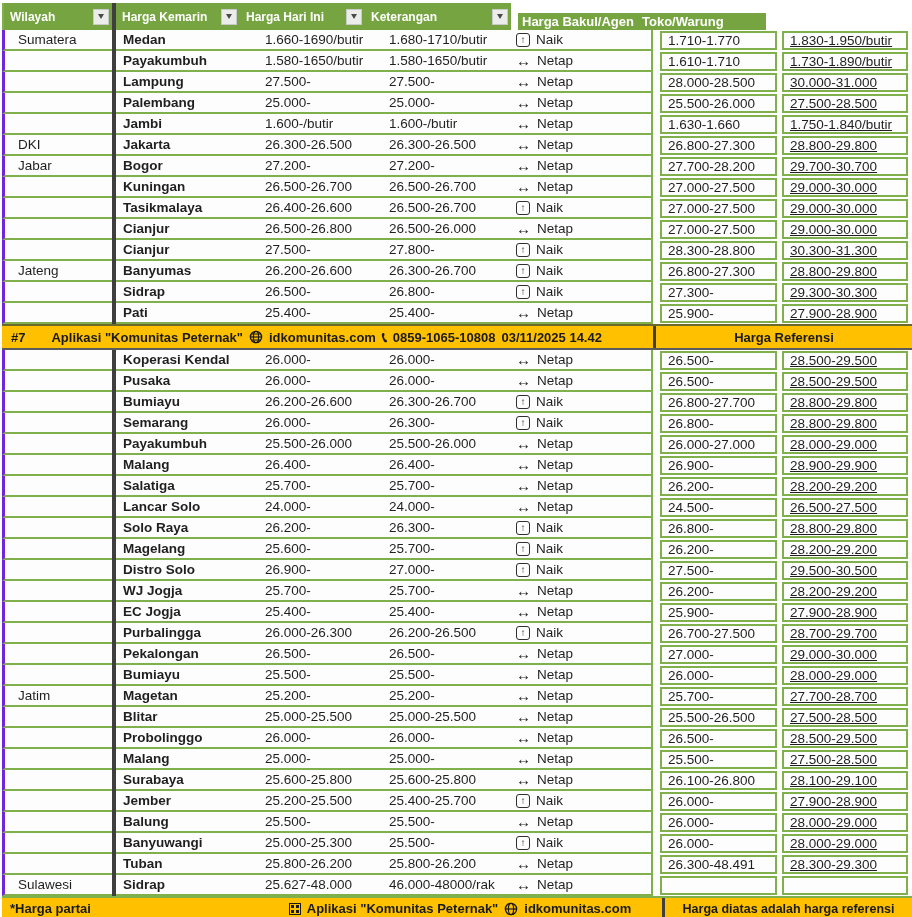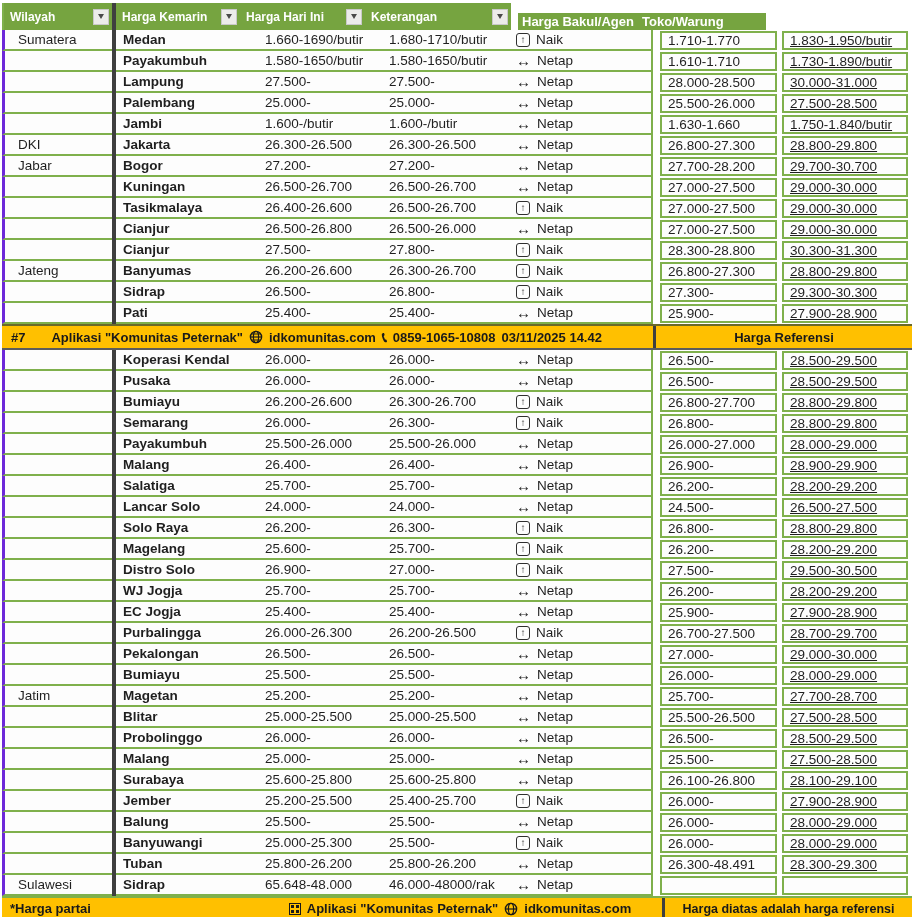--- a/index.html
+++ b/index.html
@@ -743,21 +743,21 @@
     <div class="gap"></div>
     <div class="c c6 box">26.300-48.491</div>
     <div class="gap2"></div>
     <div class="c c7 box">28.300-29.300</div>
   </div>
 
   <div class="row">
     <div class="c c1">Sulawesi</div>
     <div class="div-dark"></div>
     <div class="c c2">Sidrap</div>
-    <div class="c c3">65.648-48.000</div>
+    <div class="c c3">25.627-48.000</div>
     <div class="c c4">46.000-48000/rak</div>
     <div class="c c5">
       <span class="ket-ic netap">↔</span>
       <span class="ket-tx">Netap</span>
     </div>
     <div class="gap"></div>
     <div class="c c6 box"></div>
     <div class="gap2"></div>
     <div class="c c7 box"></div>
   </div>

